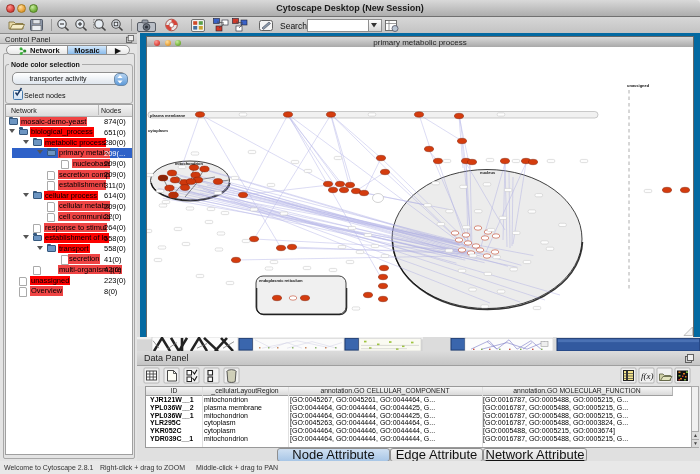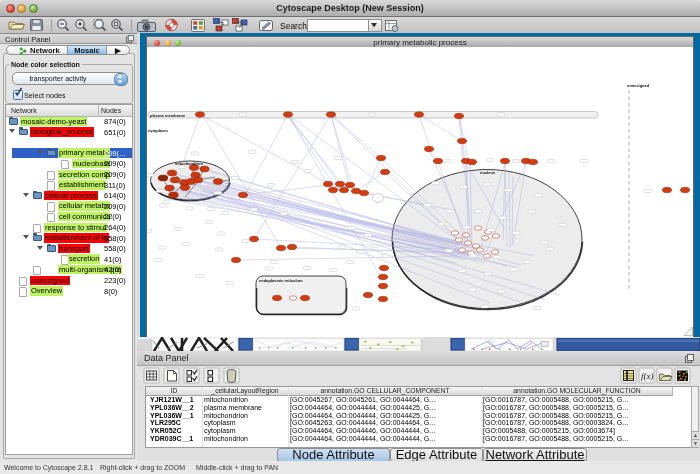--- a/index.html
+++ b/index.html
@@ -40,21 +40,21 @@
      background:linear-gradient(#f4f8fc,#cfe0f2);}
   #checkLbl{left:24px;top:56.5px;font-size:7.2px;color:#111;}
   
   #tree{left:5px;top:70px;width:126px;height:349px;background:#fff;border:1px solid #a0a0a0;overflow:hidden;}
   #treeHead{position:absolute;left:0;top:0;width:126px;height:10.5px;
     background:linear-gradient(#f4f4f4,#dcdcdc);border-bottom:1px solid #b0b0b0;}
   #treeHead b{position:absolute;top:1.5px;font-size:7px;font-weight:normal;color:#222;}
   .trow{position:absolute;left:0;width:126px;height:10.6px;font-size:8.5px;}
   .tlab{position:absolute;top:0.5px;padding:0 1px;height:9.5px;line-height:9.5px;color:#000;white-space:nowrap;overflow:hidden;font-size:7.5px;}
   .tnum{position:absolute;left:98px;top:1px;font-size:7.5px;color:#000;}
-  .gbg{background:#bef264;}
+  .gbg{background:#ef4444;}
   .rbg{background:#fd0100;}
   .tri{position:absolute;top:2.5px;width:0;height:0;border-left:3.5px solid transparent;border-right:3.5px solid transparent;border-top:4.5px solid #555;}
   .fold{position:absolute;top:2px;width:9px;height:6.5px;background:#6c95c2;border:1px solid #35587e;border-radius:1px;box-sizing:border-box;}
   .fold:before{content:"";position:absolute;left:-1px;top:-2.5px;width:4px;height:2px;background:#35587e;border-radius:1px 1px 0 0;}
   .leafi{position:absolute;top:1.5px;width:5.5px;height:7.5px;background:#fff;border:0.7px solid #aaa;border-radius:0 2px 0 0;}
   
   #mdi{left:137px;top:33px;width:563px;height:318px;background:#0369a1;}
   #mdiGrey{left:0;top:0;width:3px;height:318px;background:#dcdcdc;}
   
   #strip{left:0;top:304px;width:563px;height:14px;background:linear-gradient(#f2f2f2,#cdcdcd);}
@@ -238,20 +238,26 @@
       <div class="trow" style="top:11.0px;">
         <span class="fold" style="left:3px;"></span>
         <span class="tlab gbg" style="left:14px;max-width:88px;">mosaic-demo-yeast</span>
         <span class="tnum" style="">874(0)</span>
       </div>
       <div class="trow" style="top:21.6px;">
         <span class="tri" style="left:3px;"></span>
         <span class="fold" style="left:13px;"></span>
         <span class="tlab rbg" style="left:24px;max-width:78px;">biological_process</span>
         <span class="tnum" style="">651(0)</span>
+      </div>
+      <div class="trow" style="top:32.2px;">
+        <span class="tri" style="left:17px;"></span>
+        <span class="fold" style="left:27px;"></span>
+        <span class="tlab rbg" style="left:38px;max-width:64px;">metabolic process</span>
+        <span class="tnum" style="">280(0)</span>
       </div>
       <div class="trow" style="top:42.8px;">
         <span style="position:absolute;left:6px;top:0;width:120px;height:10.6px;background:#2e61c8;"></span>
         <span class="tri" style="left:31px;"></span>
         <span class="fold" style="left:41px;"></span>
         <span class="tlab gbg" style="left:52px;max-width:50px;">primary metabo</span>
         <span class="tnum" style="color:#fff;">209(...</span>
       </div>
       <div class="trow" style="top:53.4px;">
         <span class="leafi" style="left:55px;"></span>

